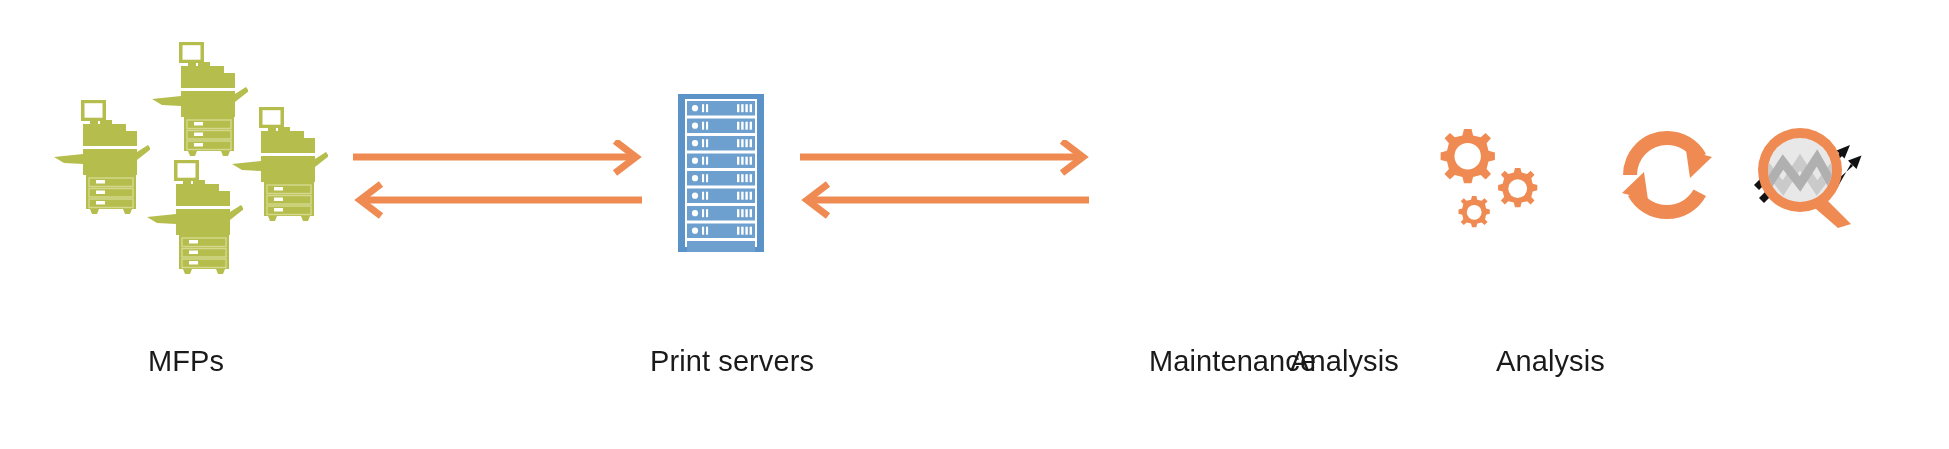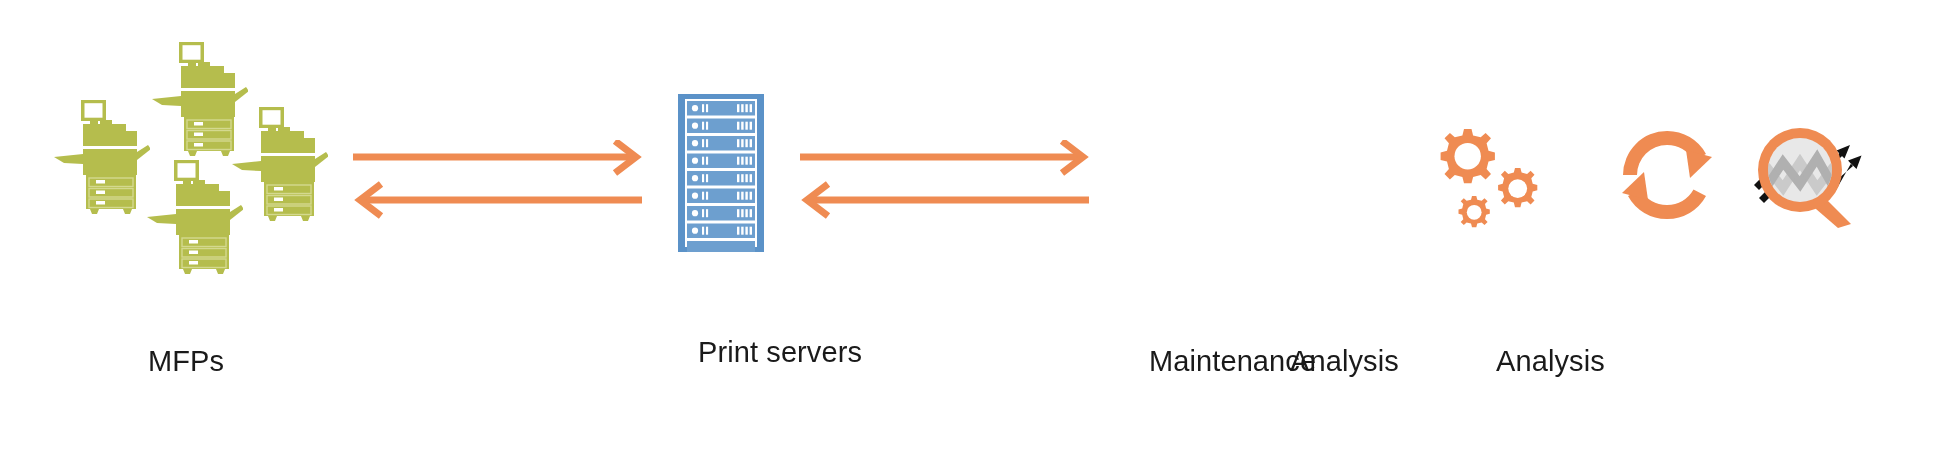--- a/index.html
+++ b/index.html
@@ -53,21 +53,21 @@
     position: absolute;
     font-family: "Liberation Sans", sans-serif;
     font-size: 29px;
     font-weight: 400;
     color: #1a1a1a;
     white-space: nowrap;
     letter-spacing: 0.1px;
     line-height: 1;
   }
   #label-mfps        { left: 148px;  top: 347px; }
-  #label-print-servers { left: 650px; top: 338px; margin-left: 48px; }
+  #label-print-servers { left: 650px; top: 347px; }
   #label-maintenance { left: 1127px; top: 347px; margin-left: 22px; }
   #label-updates     { left: 1290px; top: 347px; }
   #label-analysis    { left: 1496px; top: 347px; }
 </style>
 </head>
 <body>
 
 <div id="stage">
 
   <div id="mfp-cluster">

